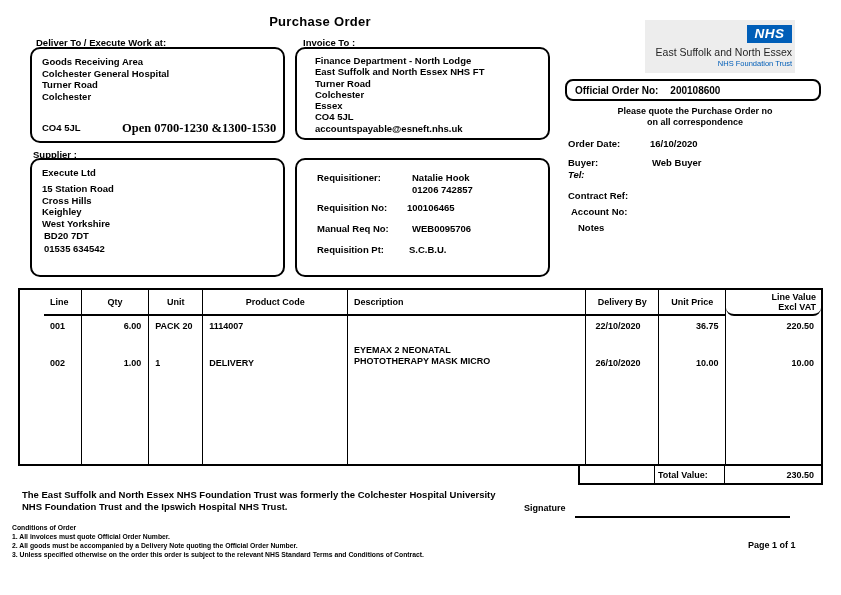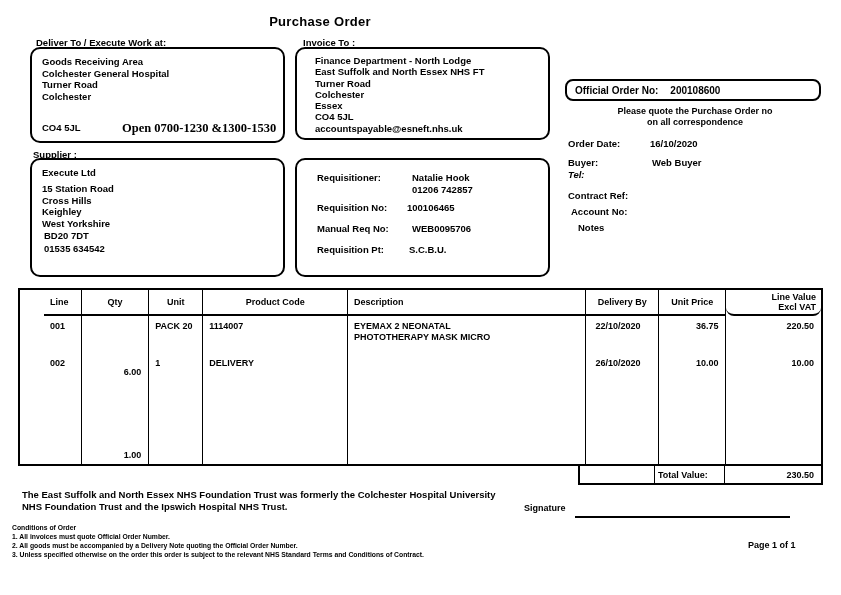--- a/index.html
+++ b/index.html
@@ -62,20 +62,25 @@
   <div class="rbox" style="left:295px;top:47px;width:255px;height:93px;">
     <div class="abs addr pre" style="left:18px;top:6px;line-height:11.3px;">Finance Department - North Lodge
 East Suffolk and North Essex NHS FT
 Turner Road
 Colchester
 Essex
 CO4 5JL
 accountspayable@esneft.nhs.uk</div>
   </div>
 
+  <div class="abs nhs-wrap" style="left:645px;top:20px;width:150px;height:53px;">
+    <div class="nhs-box">NHS</div>
+    <div class="trust-name">East Suffolk and North Essex</div>
+    <div class="trust-type">NHS Foundation Trust</div>
+  </div>
 
   <div class="rbox" style="left:565px;top:79px;width:256px;height:22px;border-radius:8px;display:flex;align-items:center;">
     <span style="font-size:10px;padding-left:8px;">Official Order No:</span>
     <span style="font-size:10px;margin-left:12px;">200108600</span>
   </div>
   <div class="abs pre" style="left:580px;top:106px;width:230px;text-align:center;font-size:9px;line-height:11px;">Please quote the Purchase Order no
 on all correspondence</div>
 
   <div class="abs meta-label" style="left:568px;top:138px;">Order Date:</div>
   <div class="abs meta-val" style="left:650px;top:138px;">16/10/2020</div>
@@ -116,36 +121,36 @@
     <div class="abs meta-label" style="left:20px;top:84px;">Requisition Pt:</div>
     <div class="abs meta-val" style="left:112px;top:84px;text-align:center;">S.C.B.U.</div>
   </div>
 
   <div class="po-table">
     <div class="col" style="width:39px;">
       <div class="th left">Line</div>
       <div class="tbody-cell cell-left r1">001</div>
       <div class="tbody-cell cell-left">002</div>
     </div>
-    <div class="col" style="width:70px;gap:46px;">
+    <div class="col" style="width:70px;">
       <div class="th">Qty</div>
       <div class="tbody-cell cell-right r1">6.00</div>
       <div class="tbody-cell cell-right">1.00</div>
     </div>
     <div class="col" style="width:56px;">
       <div class="th">Unit</div>
       <div class="tbody-cell cell-left r1">PACK 20</div>
       <div class="tbody-cell cell-left">1</div>
     </div>
     <div class="col" style="width:150px;">
       <div class="th">Product Code</div>
       <div class="tbody-cell cell-left r1">1114007</div>
       <div class="tbody-cell cell-left">DELIVERY</div>
     </div>
-    <div class="col" style="width:247px;">
+    <div class="col" style="width:247px;gap:24px;">
       <div class="th left">Description</div>
       <div class="tbody-cell cell-left pre r1">EYEMAX 2 NEONATAL
 PHOTOTHERAPY MASK MICRO</div>
     </div>
     <div class="col" style="width:75px;">
       <div class="th">Delivery By</div>
       <div class="tbody-cell cell-left r1" style="padding-left:9px;">22/10/2020</div>
       <div class="tbody-cell cell-left" style="padding-left:9px;">26/10/2020</div>
     </div>
     <div class="col" style="width:70px;">

